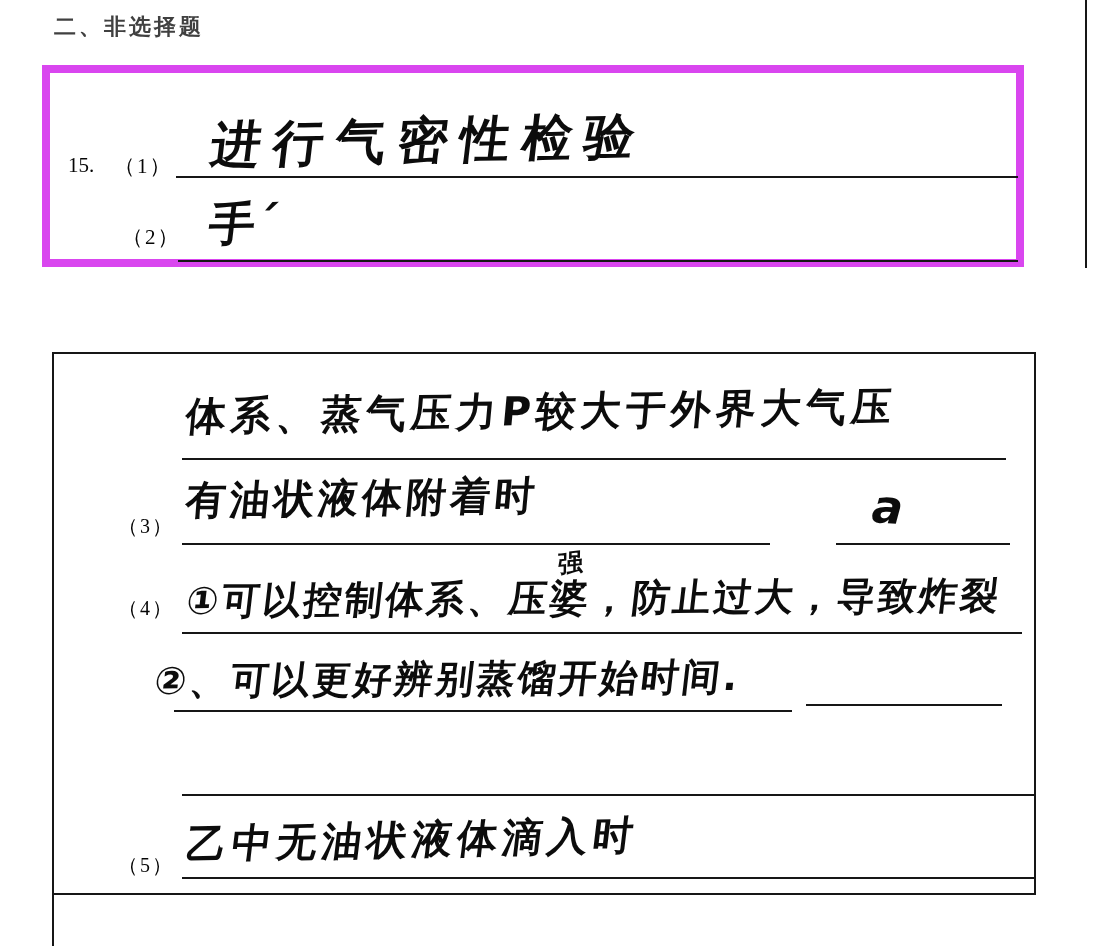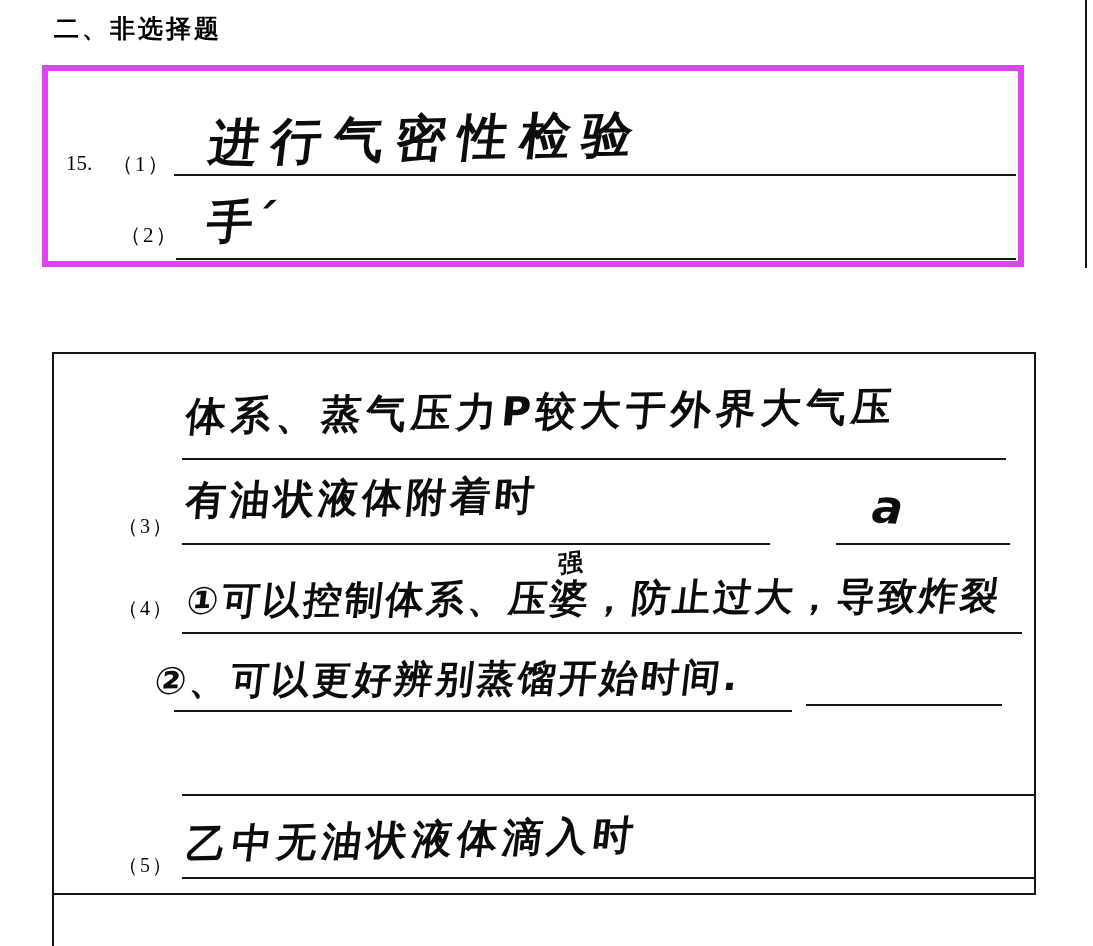--- a/index.html
+++ b/index.html
@@ -6,21 +6,21 @@
   #page{
     position:relative; width:1093px; height:946px; background:#ffffff;
     overflow:hidden; font-family:"Liberation Serif", serif; color:#0b0b0b;
   }
   .abs{position:absolute;}
   .rule{position:absolute; background:#161616; height:2px;}
   .vrule{position:absolute; background:#161616; width:2px;}
   .printed{font-family:"Liberation Serif", serif; color:#050505; white-space:nowrap;}
   .section-title{
     font-family:"Liberation Sans", sans-serif; font-weight:bold;
-    font-size:25px; letter-spacing:3px; color:#000000;
+    font-size:22px; letter-spacing:3px; color:#404040;
   }
   .hand{
     font-family:"DejaVu Sans", sans-serif; font-weight:bold; color:#0c0c0c;
     white-space:nowrap; line-height:1.12;
   }
   .sk1{transform:skewX(-8deg) rotate(-1.2deg); transform-origin:left bottom;}
   .sk2{transform:skewX(-6deg) rotate(-0.8deg); transform-origin:left bottom;}
   .sk3{transform:skewX(-7deg) rotate(-0.4deg); transform-origin:left bottom;}
   .corr-wrap{position:relative; display:inline-block;}
   .corr-above{
@@ -31,21 +31,21 @@
 </style>
 </head>
 <body>
 
 <div id="page">
 
   <div class="abs section-title" style="left:54px; top:12px;">二、非选择题</div>
 
   <div class="vrule" style="left:1085px; top:0; height:268px;"></div>
 
-  <div class="abs" style="left:42px; top:65px; width:982px; height:202px; border:6px solid #d946ef; box-sizing:border-box;">
+  <div class="abs" style="left:42px; top:65px; width:982px; height:202px; border:8px solid #d946ef; box-sizing:border-box;">
 
     <span class="abs printed" style="left:18px; top:80px; font-size:21px;">15.</span>
     <span class="abs printed" style="left:64px; top:79px; font-size:21px; letter-spacing:2px;">（1）</span>
 
     <div class="abs hand sk1" style="left:158px; top:44px; font-size:50px; letter-spacing:12px;">进行气密性检验</div>
     <div class="rule" style="left:126px; top:103px; width:842px;"></div>
 
     <span class="abs printed" style="left:72px; top:150px; font-size:21px; letter-spacing:2px;">（2）</span>
     <div class="abs hand sk1" style="left:156px; top:126px; font-size:46px;">手ˊ</div>
     <div class="rule" style="left:128px; top:187px; width:840px;"></div>

